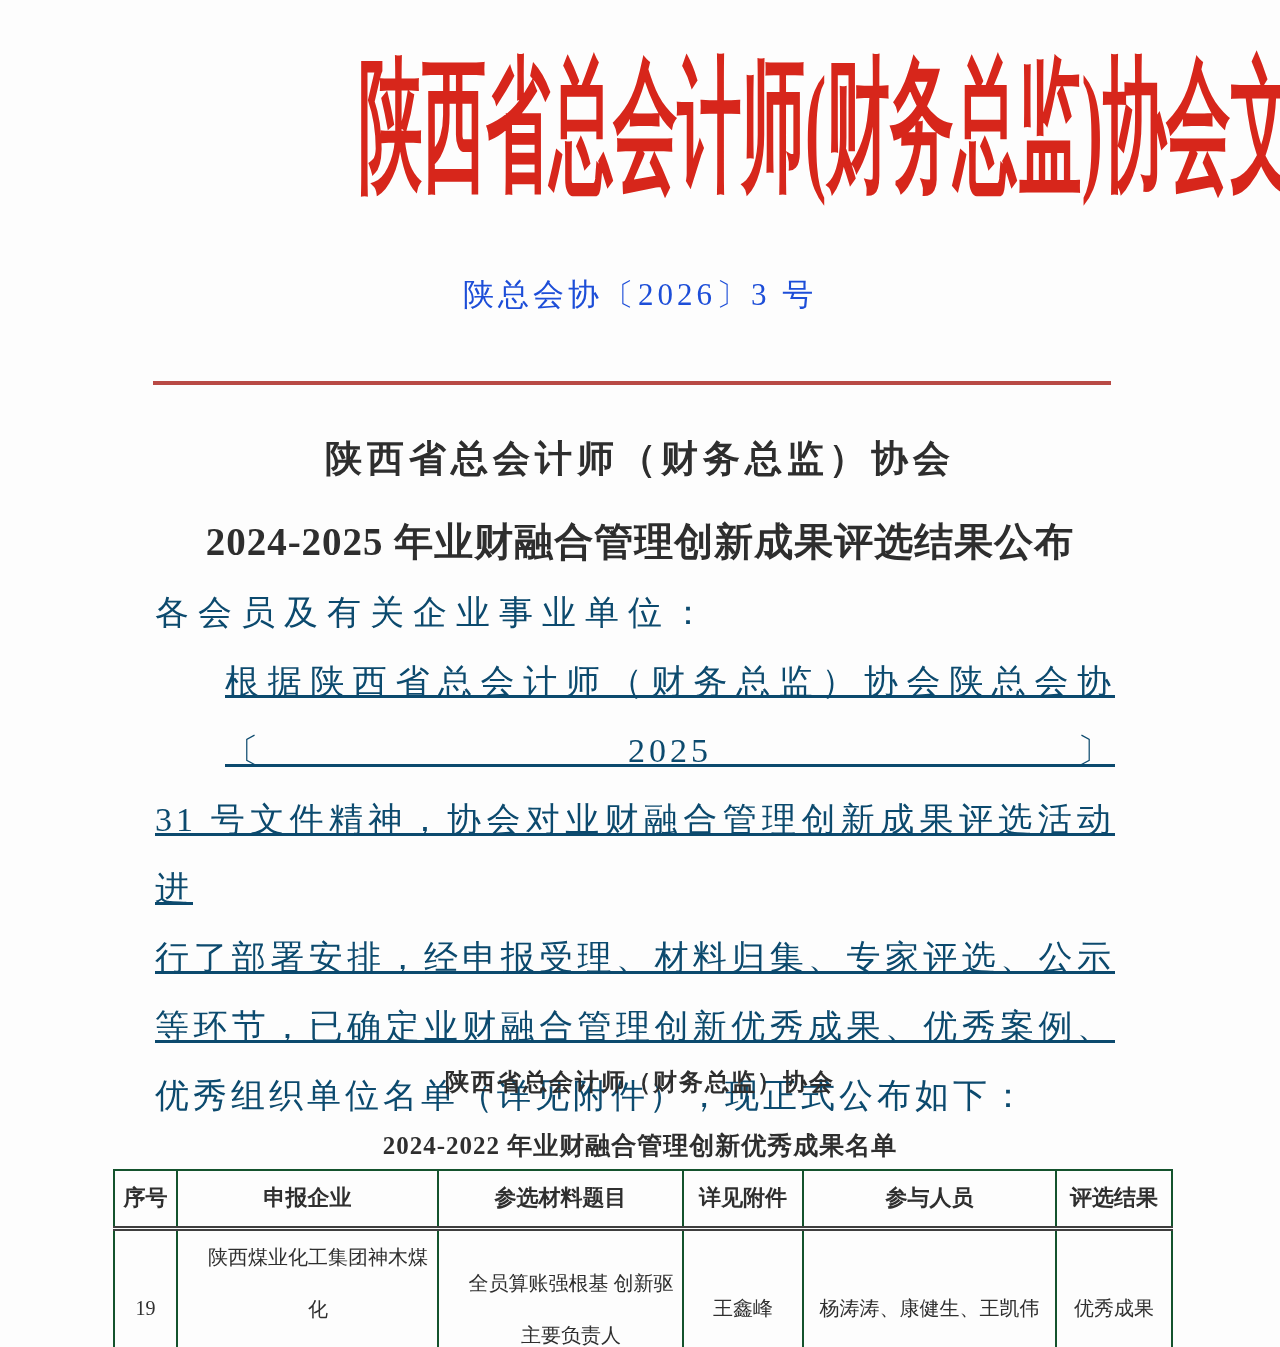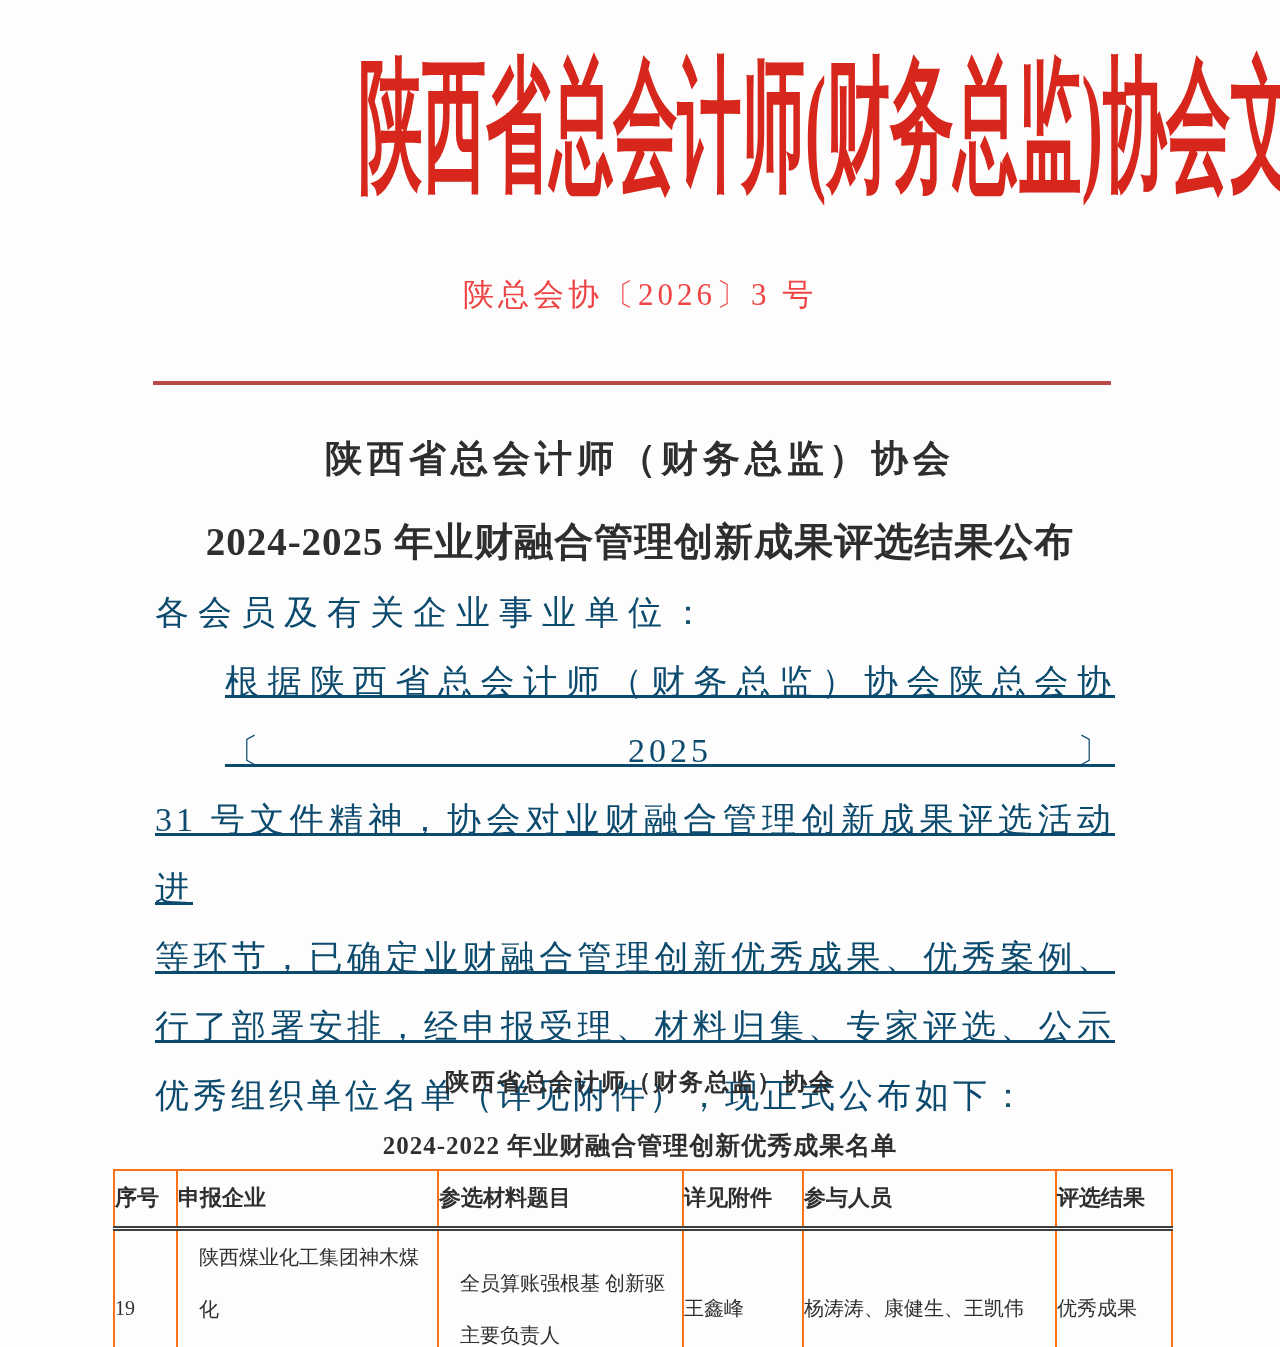--- a/index.html
+++ b/index.html
@@ -30,21 +30,21 @@
     font-family: "Liberation Serif", "DejaVu Serif", serif;
   }
   .doc-number {
     position: absolute;
     top: 274px;
     left: 0;
     width: 100%;
     text-align: center;
     font-size: 31px;
     letter-spacing: 4px;
-    color: #ef4444;
+    color: #1d4ed8;
   }
   .red-line {
     position: absolute;
     top: 381px;
     left: 153px;
     width: 958px;
     height: 4px;
     background: #b94a45;
   }
   .doc-title {
@@ -103,22 +103,22 @@
   table.results {
     position: absolute;
     top: 1169px;
     left: 113px;
     width: 1058px;
     border-collapse: collapse;
     table-layout: fixed;
     color: #2f2f2f;
   }
   table.results th, table.results td {
-    border: 2px solid #f97316;
-    text-align: left;
+    border: 2px solid #14532d;
+    text-align: center;
     vertical-align: middle;
     font-family: "Liberation Serif", "DejaVu Serif", serif;
   }
   table.results th {
     height: 58px;
     font-size: 22px;
     font-weight: bold;
     border-bottom: 5px double #3f3f3f;
   }
   table.results td {
@@ -144,22 +144,22 @@
 
   <div class="doc-title">
     <div class="t1">陕西省总会计师（财务总监）协会</div>
     <div class="t2">2024-2025 年业财融合管理创新成果评选结果公布</div>
   </div>
 
   <div class="body-text">
     <div class="body-line salutation">各会员及有关企业事业单位：</div>
     <div class="body-line justify indent">根据陕西省总会计师（财务总监）协会陕总会协〔2025〕</div>
     <div class="body-line justify">31 号文件精神，协会对业财融合管理创新成果评选活动进</div>
+    <div class="body-line justify">行了部署安排，经申报受理、材料归集、专家评选、公示</div>
     <div class="body-line justify">等环节，已确定业财融合管理创新优秀成果、优秀案例、</div>
-    <div class="body-line justify">行了部署安排，经申报受理、材料归集、专家评选、公示</div>
     <div class="body-line">优秀组织单位名单（详见附件），现正式公布如下：</div>
   </div>
 
   <div class="attachment-titles">
     <div class="a1">陕西省总会计师（财务总监）协会</div>
     <div class="a2">2024-2022 年业财融合管理创新优秀成果名单</div>
   </div>
 
   <table class="results">
     <colgroup>

